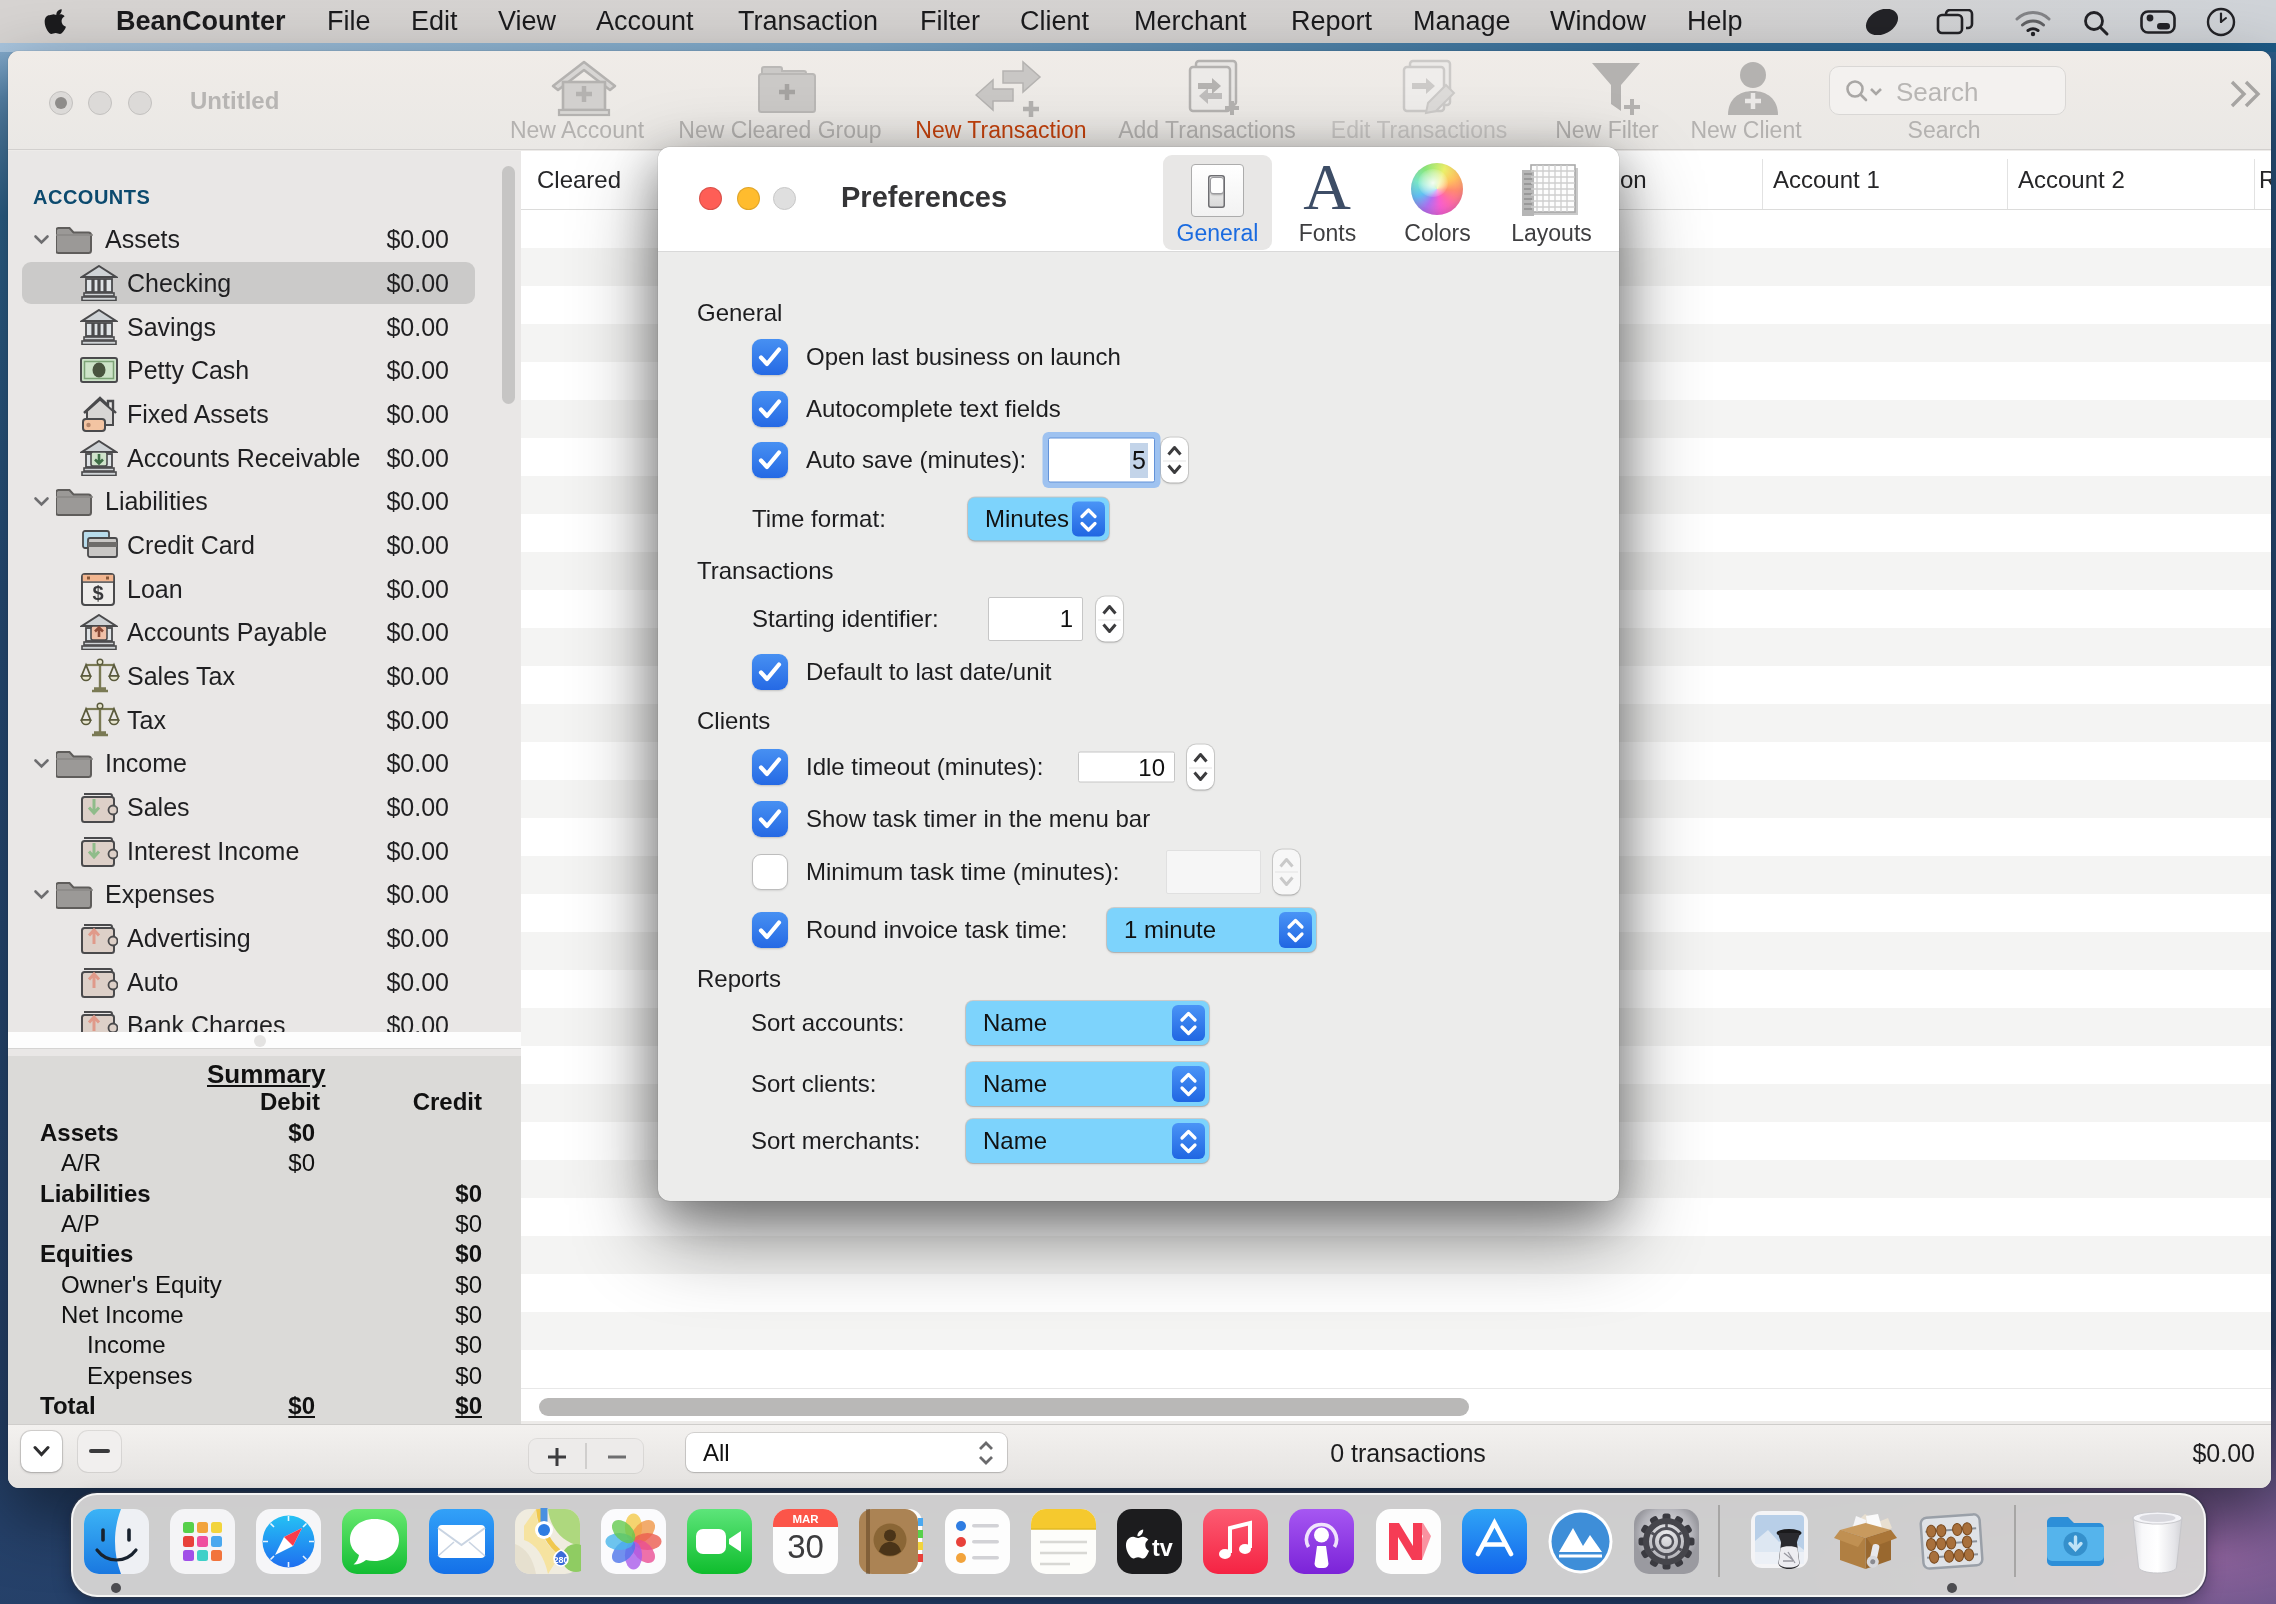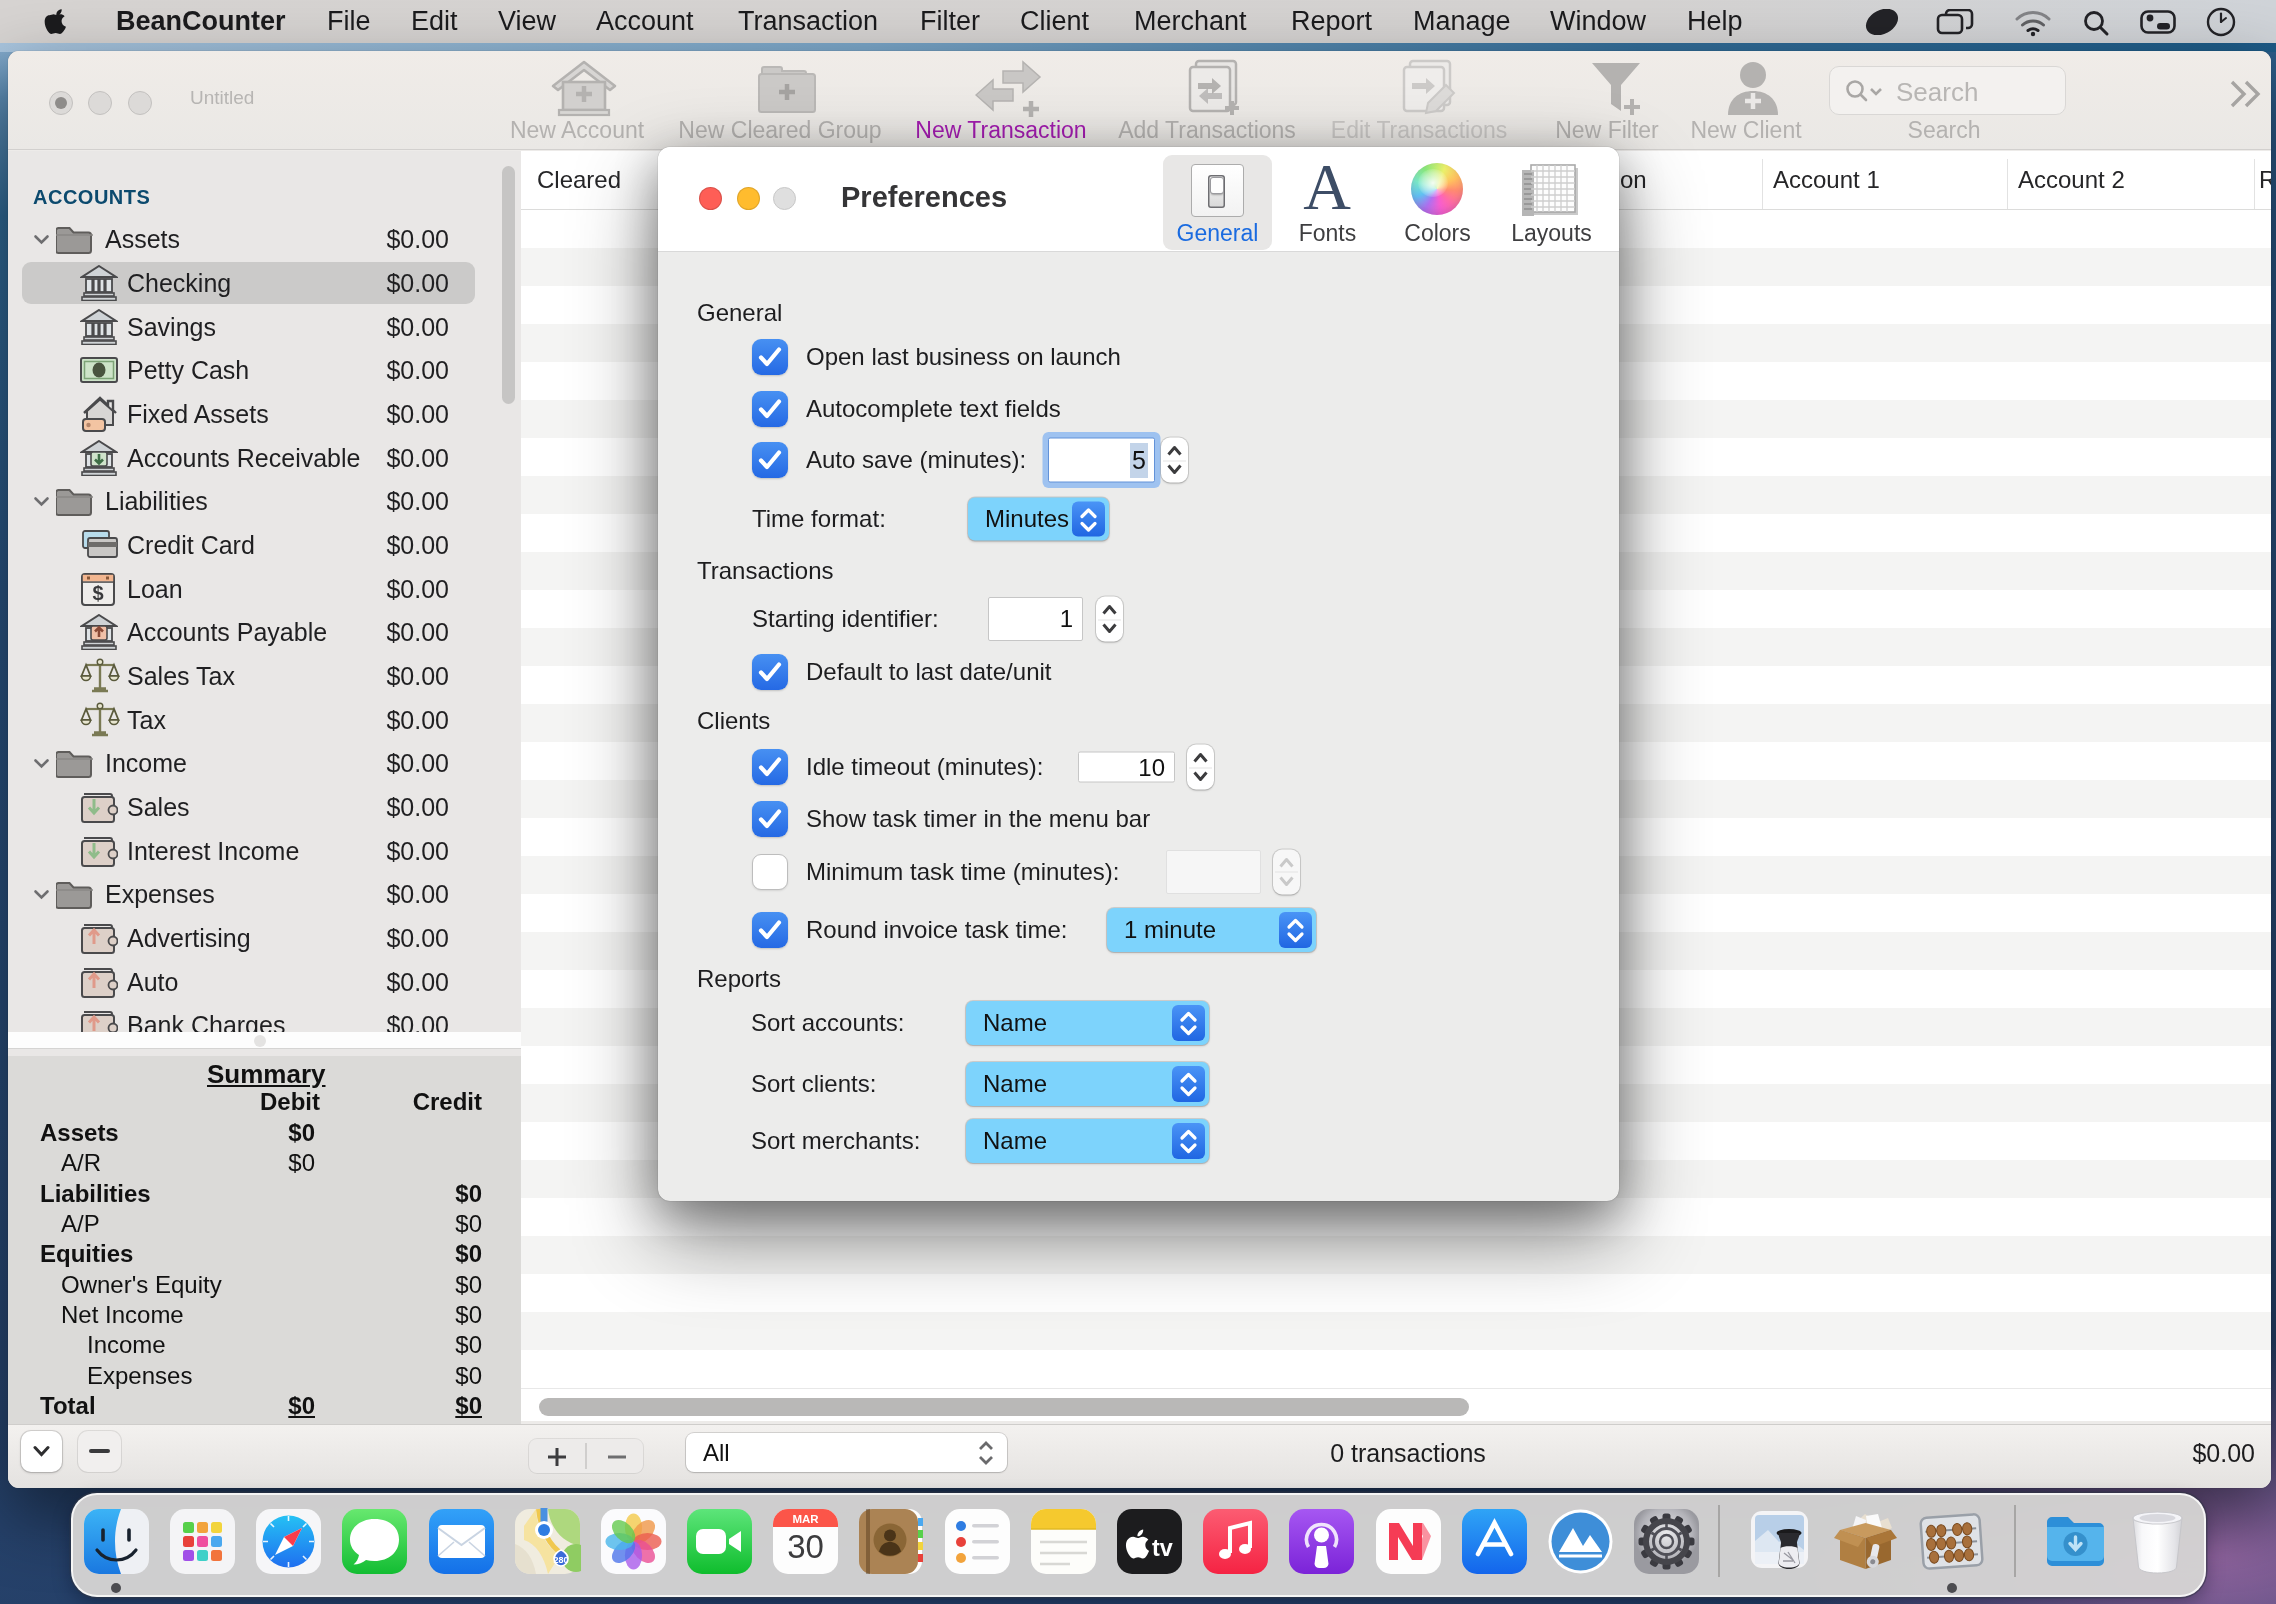--- a/index.html
+++ b/index.html
@@ -106,24 +106,24 @@
         <line x1="15" y1="15" x2="15" y2="6.5" stroke="#232327" stroke-width="2.2" stroke-linecap="round"></line>
         <line x1="15" y1="15" x2="20" y2="11" stroke="#232327" stroke-width="2" stroke-linecap="round"></line>
       </svg>
     </div>
     <div id="window" class="ab">
       <div id="toolbar" class="ab"></div>
       <div class="tl" style="left:41px;top:40px"></div>
       <div class="tl" style="left:80px;top:40px"></div>
       <div class="tl" style="left:120px;top:40px"></div>
       <div class="ab" style="left:47px;top:46px;width:12px;height:12px;border-radius:50%;background:#8e8c8a"></div>
-      <div class="ab" style="left:182px;top:36px;font-size:19px;font-weight:normal;color:#b7b5b3">Untitled</div>
+      <div class="ab" style="left:182px;top:36px;font-size:24px;font-weight:bold;color:#b7b5b3">Untitled</div>
       <div class="tlabel" style="left:569px;top:66px;color:#b4b2b0">New Account</div>
       <div class="tlabel" style="left:772px;top:66px;color:#b4b2b0">New Cleared Group</div>
-      <div class="tlabel" style="left:993px;top:66px;color:#a21caf">New Transaction</div>
+      <div class="tlabel" style="left:993px;top:66px;color:#c2410c">New Transaction</div>
       <div class="tlabel" style="left:1199px;top:66px;color:#b4b2b0">Add Transactions</div>
       <div class="tlabel" style="left:1411px;top:66px;color:#c9c7c5">Edit Transactions</div>
       <div class="tlabel" style="left:1599px;top:66px;color:#b4b2b0">New Filter</div>
       <div class="tlabel" style="left:1738px;top:66px;color:#b4b2b0">New Client</div>
       <div class="tlabel" style="left:1936px;top:66px;color:#b4b2b0">Search</div>
       <svg class="ab" style="left:541px;top:9px" width="70" height="60" viewBox="0 0 70 60">
         <path d="M35 2 L66 26 L61 30 L35 10 L9 30 L4 26 Z" fill="#d8d6d4" stroke="#b4b2b0" stroke-width="2.6" stroke-linejoin="round"></path>
         <rect x="14" y="22" width="42" height="28" fill="#d2d0ce" stroke="#b4b2b0" stroke-width="2.6"></rect>
         <rect x="10" y="50" width="50" height="5" fill="#d8d6d4" stroke="#b4b2b0" stroke-width="2.2"></rect>
         <path d="M35 26 v16 M27 34 h16" stroke="#b4b2b0" stroke-width="4.5"></path>

